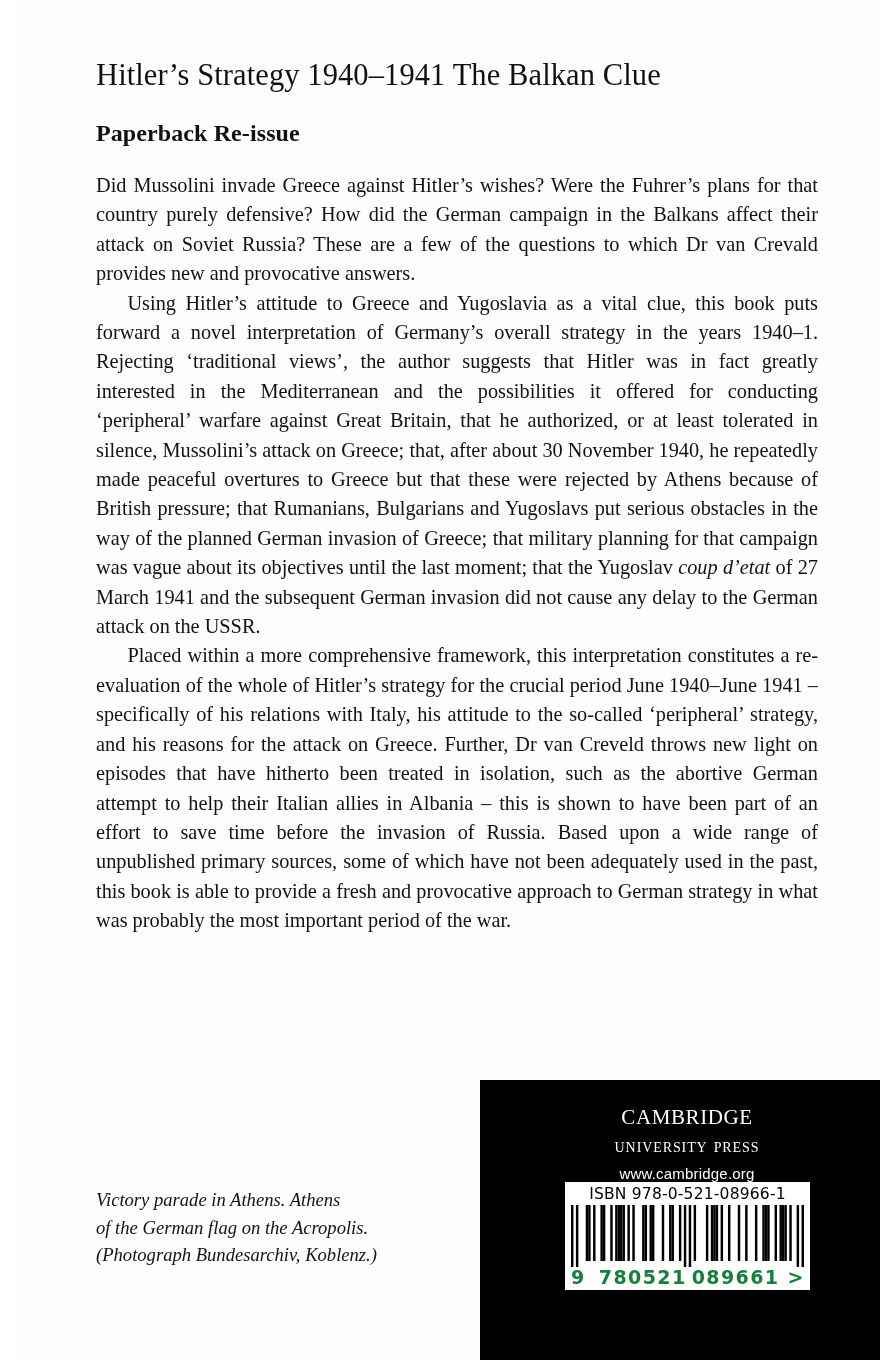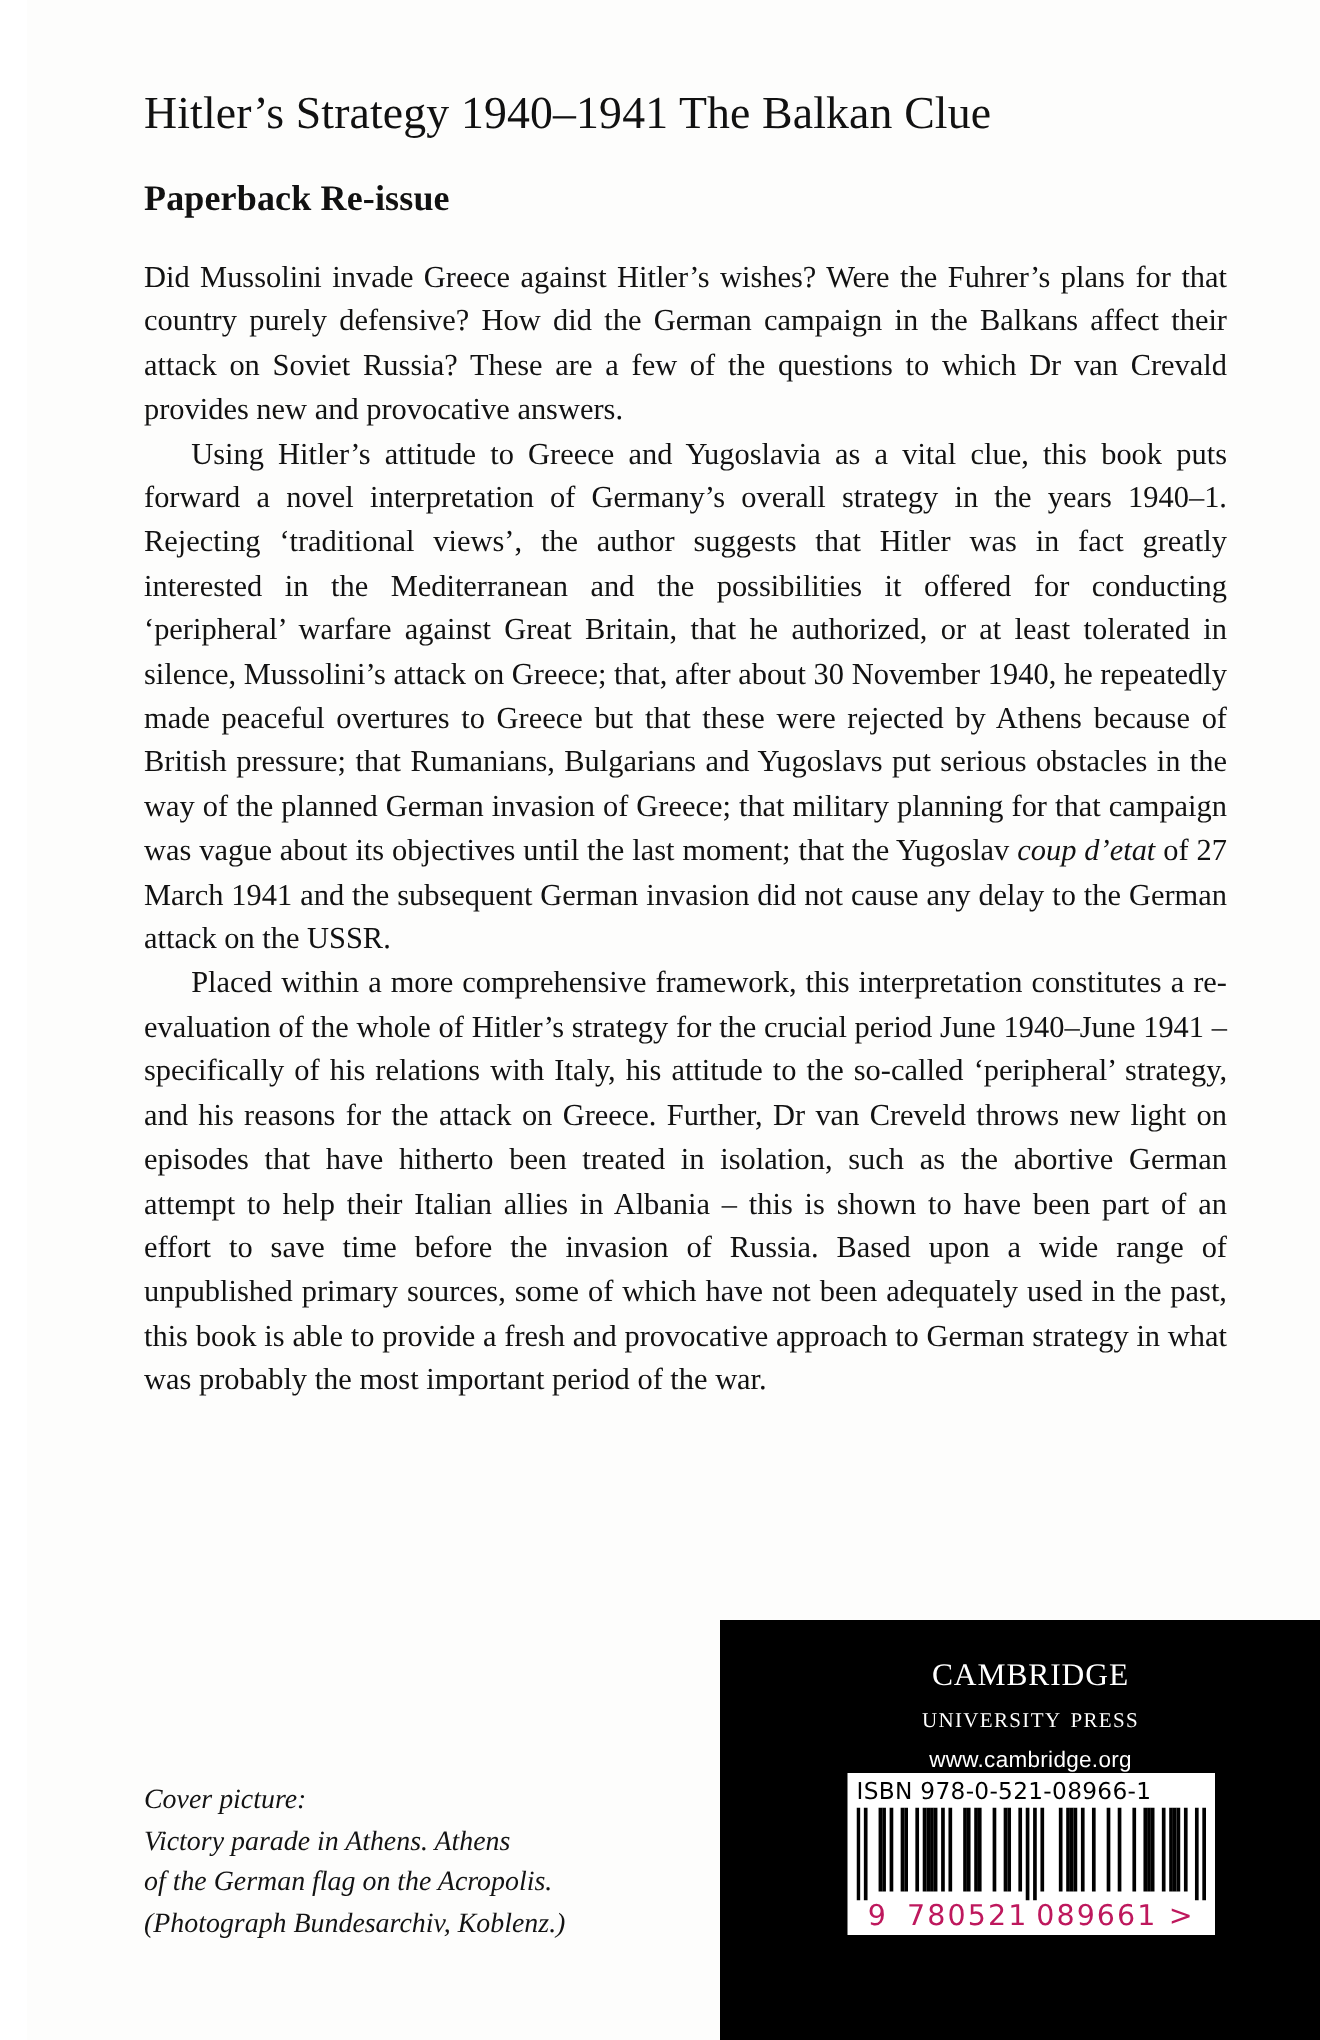--- a/index.html
+++ b/index.html
@@ -157,37 +157,38 @@
     width: 245px;
     background: #ffffff;
     padding: 3px 6px 2px 6px;
     box-sizing: border-box;
   }
   .isbn-text {
     font-family: "DejaVu Sans", "Liberation Sans", sans-serif;
     font-size: 15.5px;
     color: #000000;
     letter-spacing: 0.2px;
-    text-align: left;
+    text-align: center;
     line-height: 18px;
     white-space: nowrap;
   }
   .bars {
     height: 62px;
     margin-top: 2px;
     display: block;
   }
   .ean-digits {
     font-family: "DejaVu Sans", "Liberation Sans", sans-serif;
     font-size: 19px;
-    color: #be185d;
+    color: #15803d;
     letter-spacing: 1.4px;
     line-height: 21px;
     white-space: nowrap;
     text-align: center;
+    font-weight: bold;
   }
 </style>
 </head>
 <body>
 
 <div class="page">
 
   <div class="edge-rule"></div>
   <div class="edge-rule-inner"></div>
 
@@ -199,21 +200,20 @@
 
     <div class="blurb">
       <p>Did Mussolini invade Greece against Hitler’s wishes? Were the Fuhrer’s plans for that country purely defensive? How did the German campaign in the Balkans affect their attack on Soviet Russia? These are a few of the questions to which Dr van Crevald provides new and provocative answers.</p>
       <p><span>Using Hitler’s attitude to Greece and Yugoslavia as a vital clue, this book puts forward a novel interpretation of Germany’s overall strategy in the years 1940–1. Rejecting ‘traditional views’, the author suggests that Hitler was in fact greatly interested in the Mediterranean and the possibilities it offered for conducting ‘peripheral’ warfare against Great Britain, that he authorized, or at least tolerated in silence, Mussolini’s attack on Greece; that, after about 30 November 1940, he repeatedly made peaceful overtures to Greece but that these were rejected by Athens because of British pressure; that Rumanians, Bulgarians and Yugoslavs put serious obstacles in the way of the planned German invasion of Greece; that military planning for that campaign was vague about its objectives until the last moment; that the Yugoslav </span><em>coup d’etat</em><span> of 27 March 1941 and the subsequent German invasion did not cause any delay to the German attack on the USSR.</span></p>
       <p>Placed within a more comprehensive framework, this interpretation constitutes a re-evaluation of the whole of Hitler’s strategy for the crucial period June 1940–June 1941 – specifically of his relations with Italy, his attitude to the so-called ‘peripheral’ strategy, and his reasons for the attack on Greece. Further, Dr van Creveld throws new light on episodes that have hitherto been treated in isolation, such as the abortive German attempt to help their Italian allies in Albania – this is shown to have been part of an effort to save time before the invasion of Russia. Based upon a wide range of unpublished primary sources, some of which have not been adequately used in the past, this book is able to provide a fresh and provocative approach to German strategy in what was probably the most important period of the war.</p>
     </div>
 
   </div>
 
   <div class="cover-credit">
-    <div>Cover picture:</div>
     <div>Victory parade in Athens. Athens</div>
     <div>of the German flag on the Acropolis.</div>
     <div>(Photograph Bundesarchiv, Koblenz.)</div>
   </div>
 
   <div class="publisher-panel">
 
     <div class="cup-logo">
       <div class="cup-name">CAMBRIDGE</div>
       <div class="cup-sub">UNIVERSITY PRESS</div>

